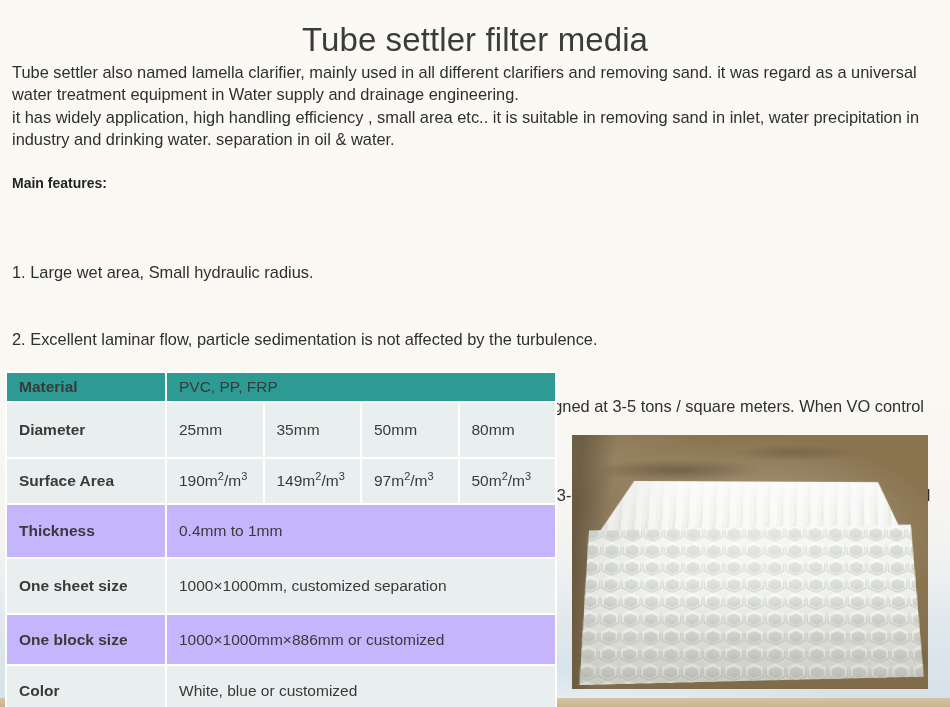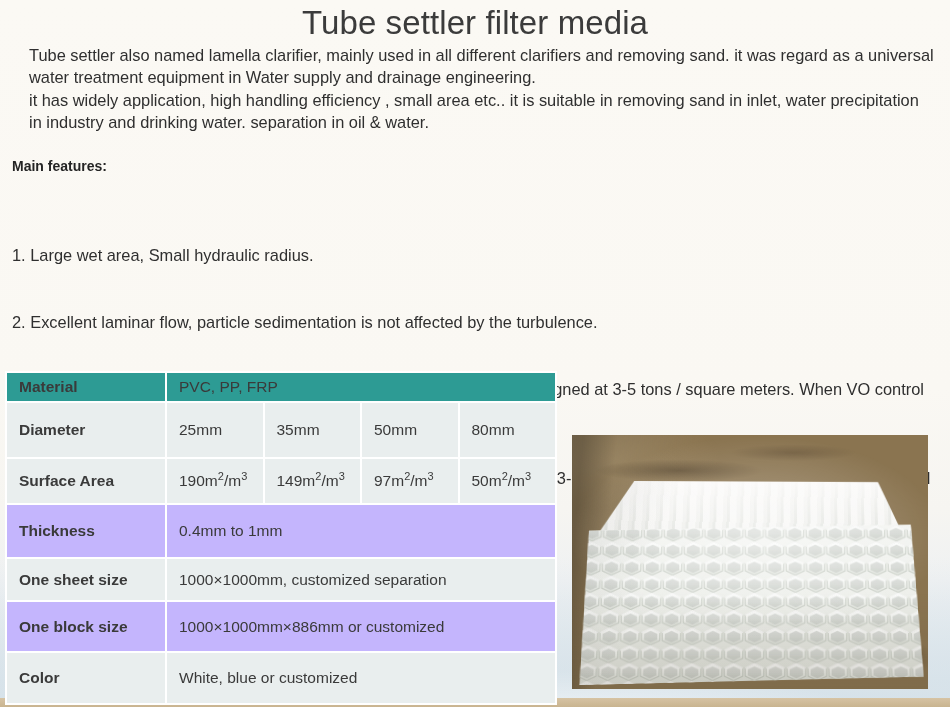--- a/index.html
+++ b/index.html
@@ -51,29 +51,28 @@
     inset: 0;
   }
 
   #page-title {
     text-align: center;
     font-size: 33px;
     font-weight: 400;
     color: #3b3b3b;
     letter-spacing: .1px;
     line-height: 42px;
-    padding-top: 2px;
+    padding-top: 19px;
   }
 
   .intro-block {
     padding: 0 14px 0 12px;
     font-size: 16.4px;
     line-height: 22.3px;
     color: #2f2f2f;
-    margin-left: 17px;
   }
   .intro-block p { margin: 0; }
 
   #features-heading {
     padding: 0 12px;
     margin-top: 22px;
     font-size: 14px;
     font-weight: bold;
     color: #242424;
     line-height: 22px;
@@ -114,21 +113,21 @@
   tr.row-head td { background: #2d9b94; height: 30px; }
   tr.row-head .lbl { color: #2b2b2b; }
   tr.row-head .val { color: #2f4a48; }
 
   tr.row-light td { background: #e9eeee; }
   tr.row-dark  td { background: #c4b5fd; }
 
   tr.r-diameter td { height: 56px; }
   tr.r-surface  td { height: 46px; }
   tr.r-thick    td { height: 54px; }
-  tr.r-sheet    td { height: 43px; }
+  tr.r-sheet    td { height: 56px; }
   tr.r-block    td { height: 51px; }
   tr.r-color    td { height: 52px; }
 
   .sub { font-size: 11px; vertical-align: super; line-height: 0; }
 
   
   #product-photo {
     position: absolute;
     left: 572px;
     top: 435px;

